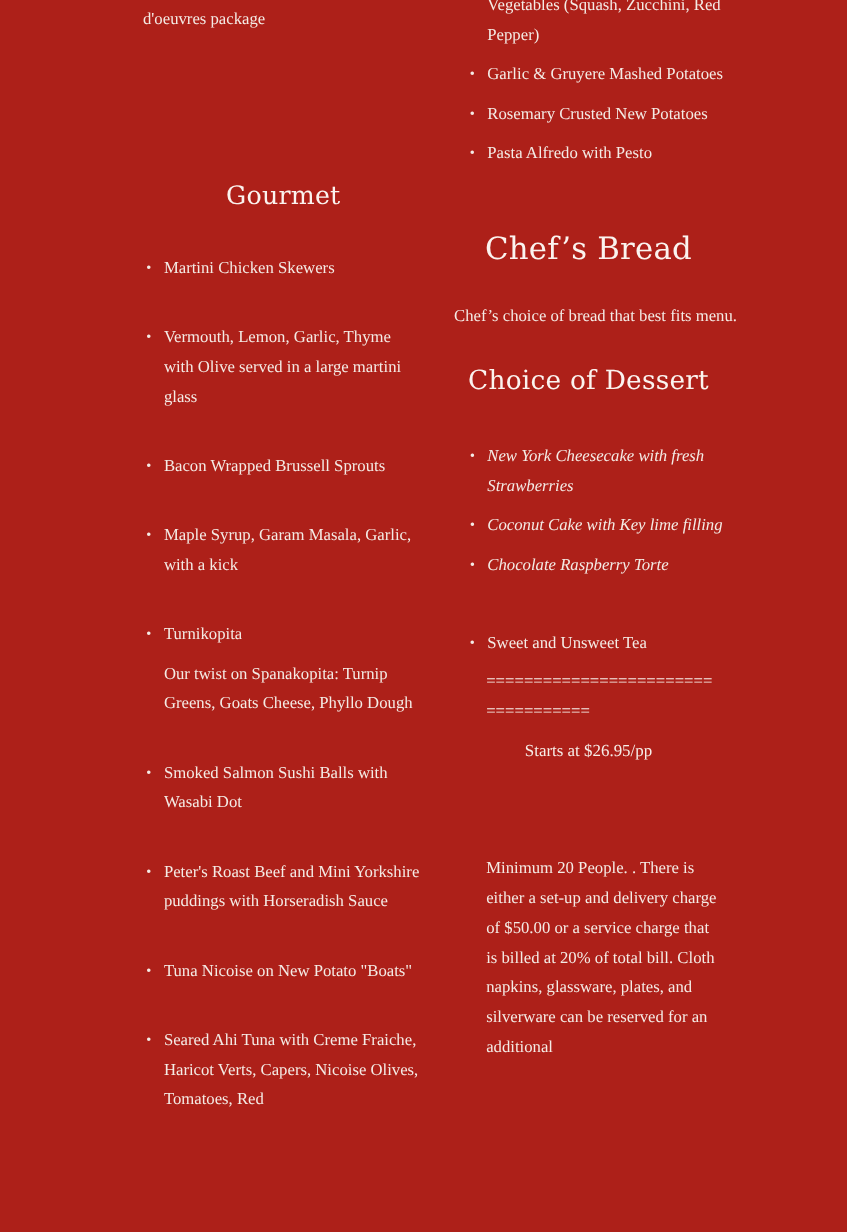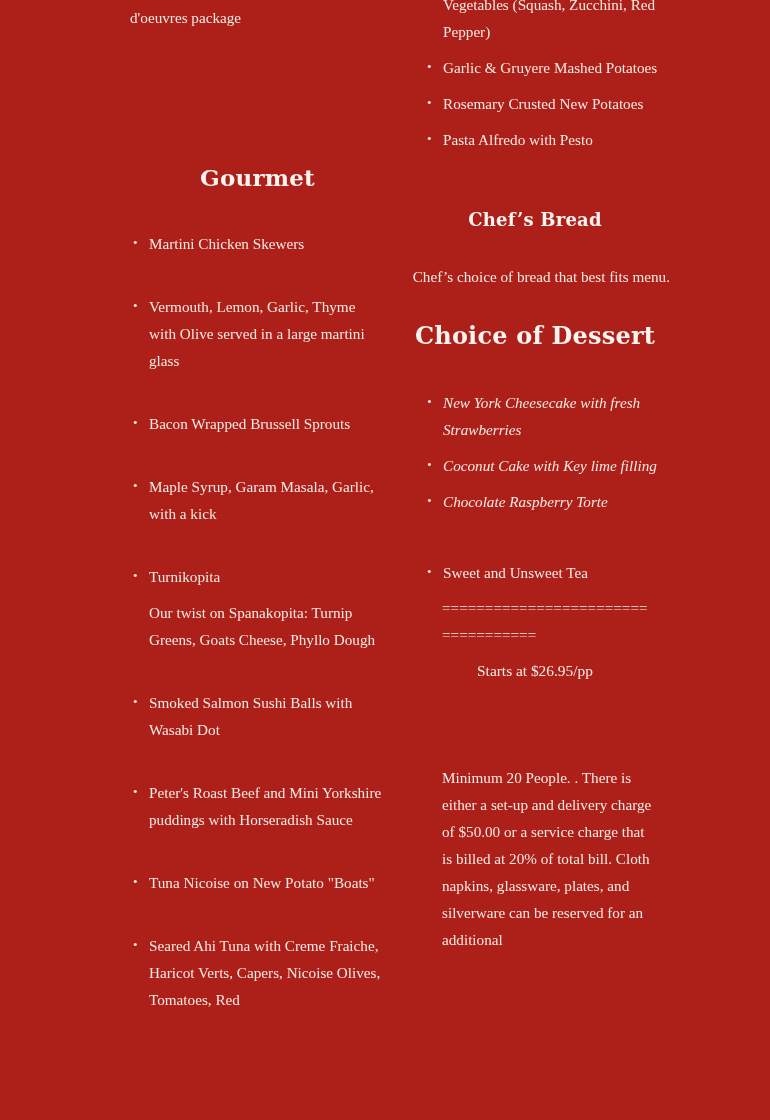--- a/index.html
+++ b/index.html
@@ -28,28 +28,28 @@
   .col {
     position: absolute;
     top: 0;
   }
   .col-left  { left: 130px;  width: 255px; }
   .col-right { left: 400px;  width: 270px; }
 
   
   .section-heading {
     font-family: "DejaVu Serif", "Liberation Serif", serif;
-    font-weight: 700;
+    font-weight: 400;
     color: #fbf3ef;
     text-align: center;
     letter-spacing: 0.2px;
     line-height: 1.15;
   }
   .heading-gourmet  { font-size: 23px; }
-  .heading-bread    { font-size: 18px; }
+  .heading-bread    { font-size: 28px; }
   .heading-dessert  { font-size: 24px; }
 
   
   ul.menu-list {
     list-style: none;
     margin: 0;
     padding: 0;
   }
   ul.menu-list > li {
     position: relative;

